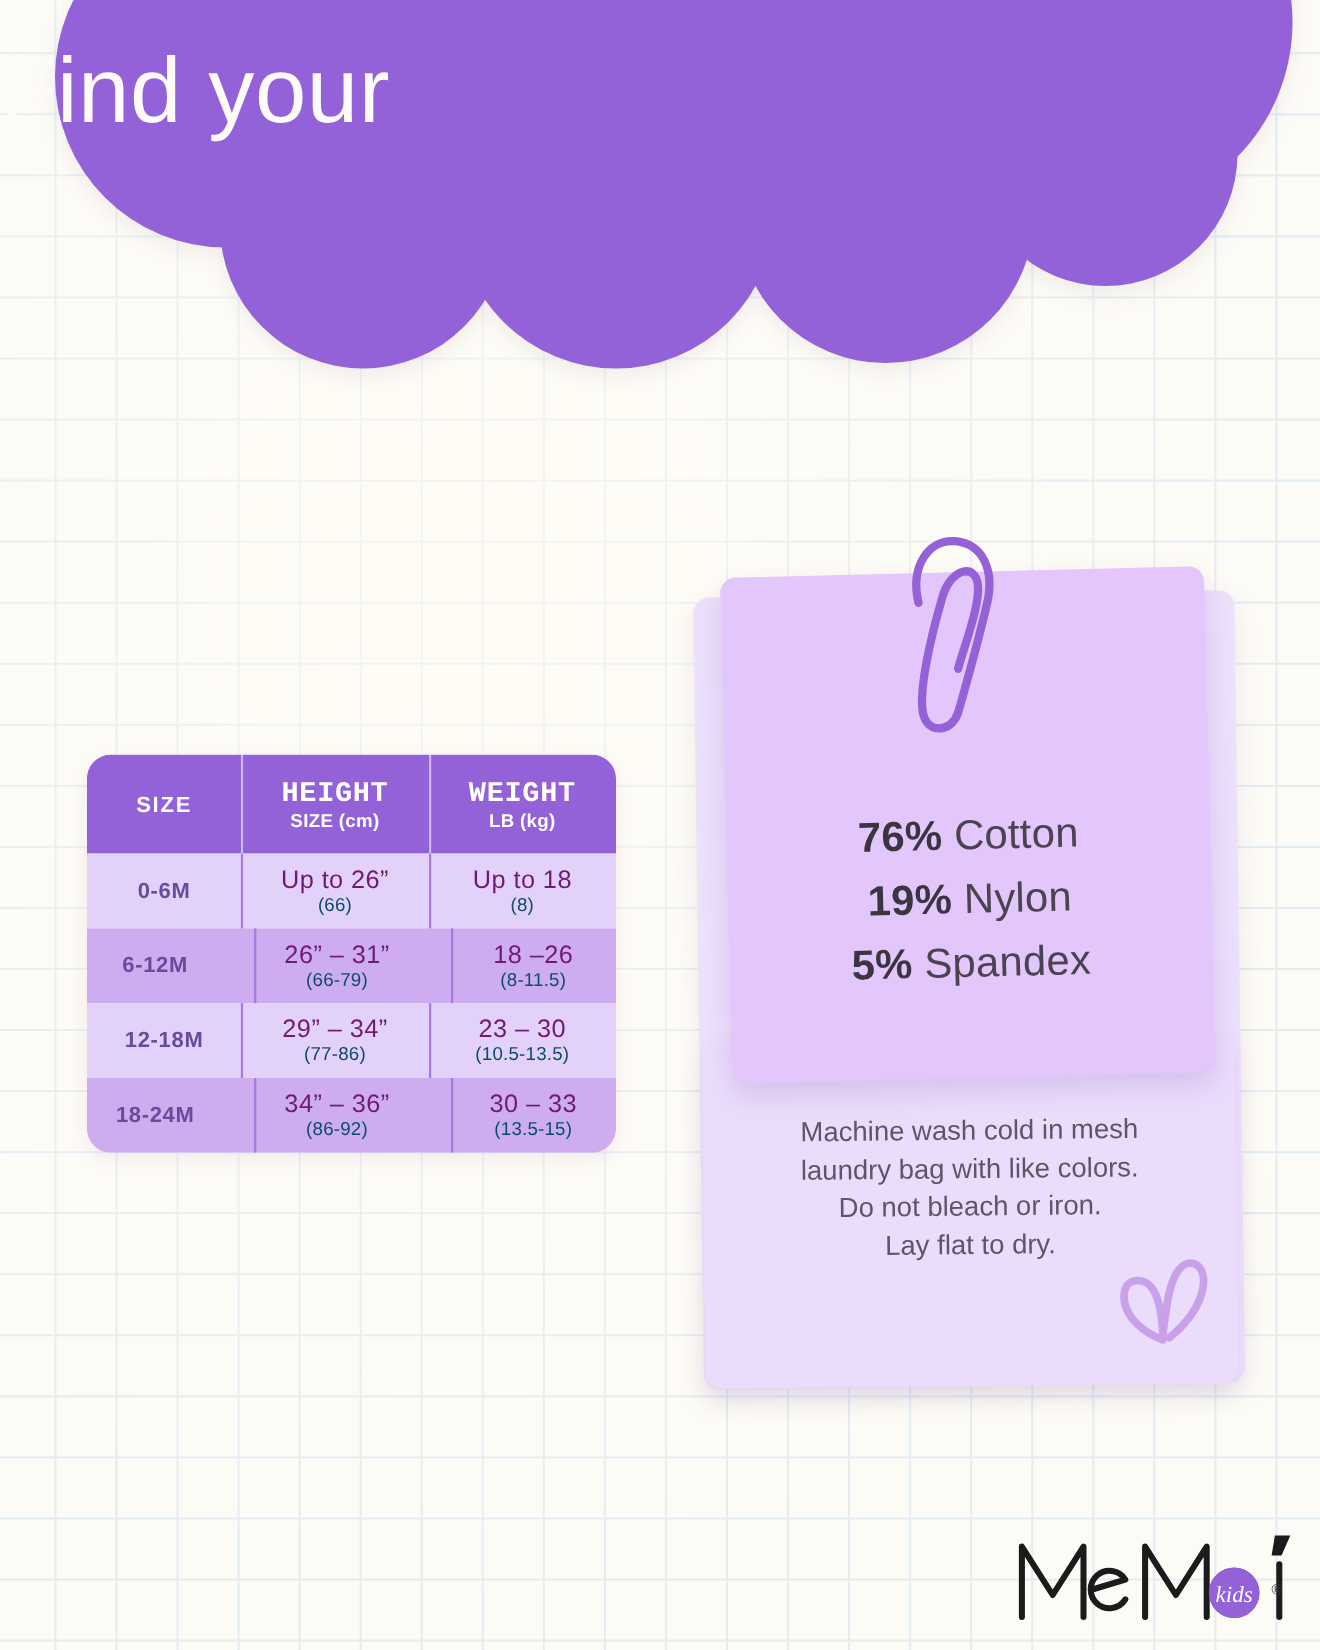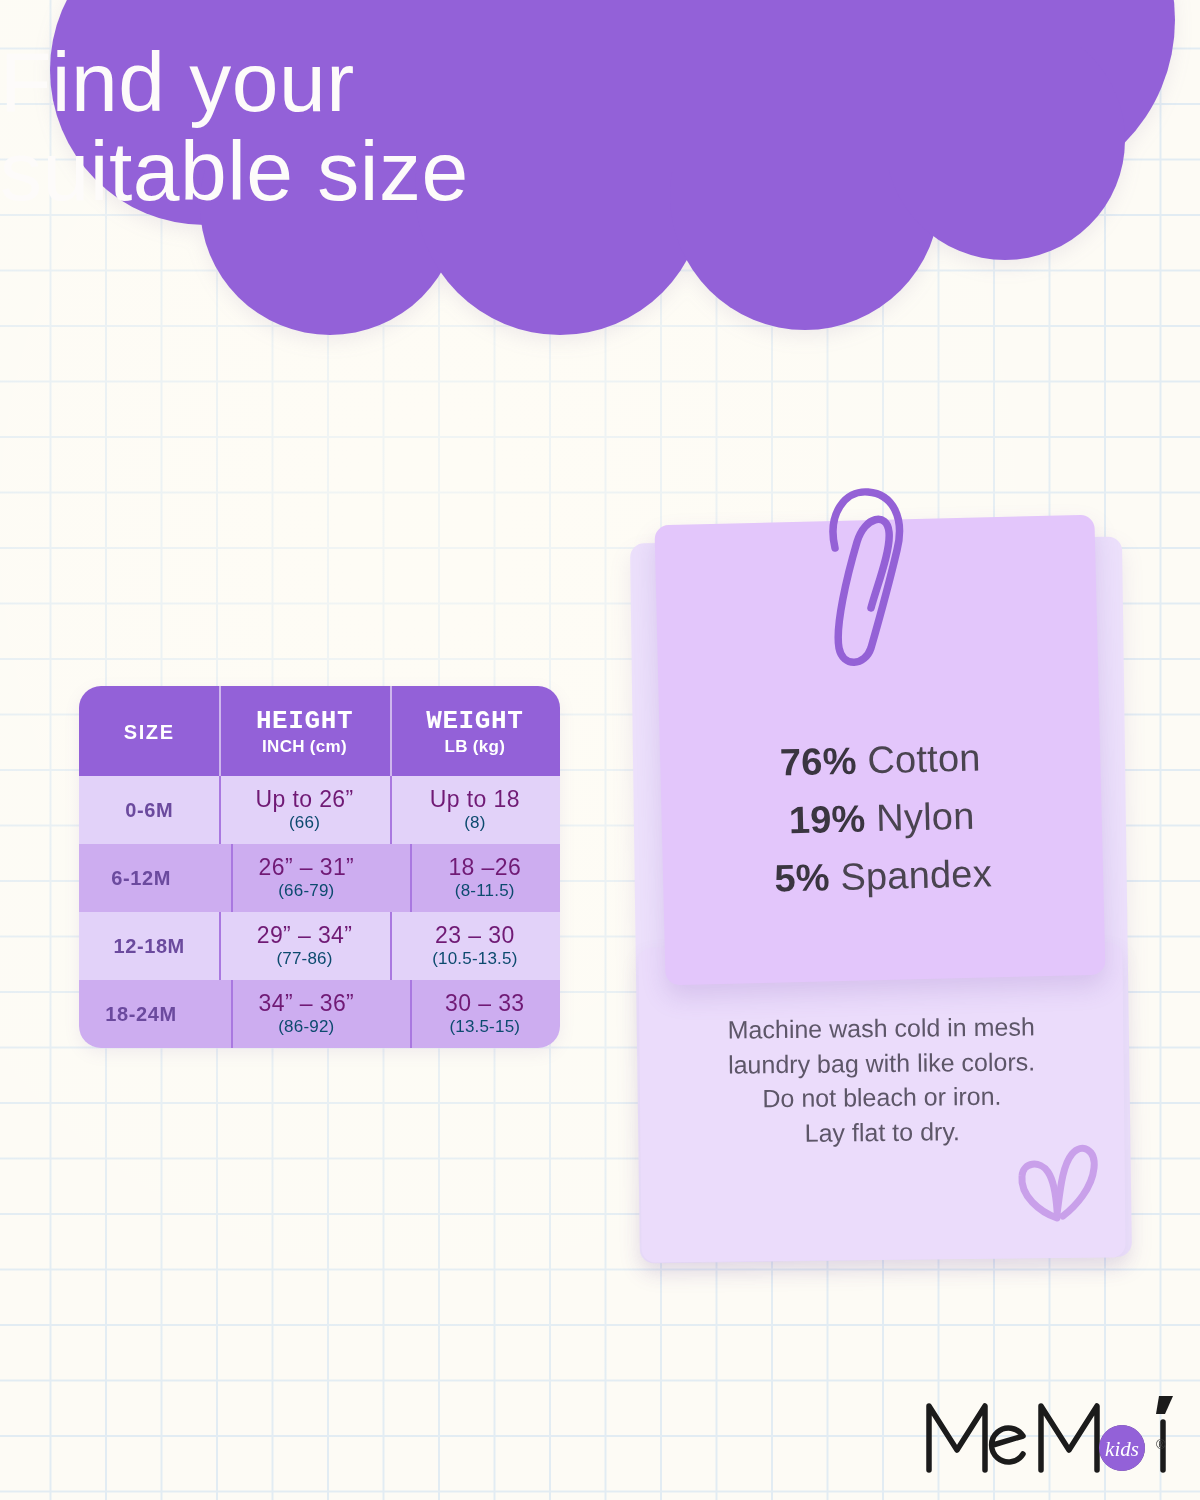--- a/index.html
+++ b/index.html
@@ -202,32 +202,31 @@
       <circle cx="805" cy="525" r="135"></circle>
       <circle cx="1005" cy="470" r="120"></circle>
       <rect x="180" y="60" width="840" height="440"></rect>
       <rect x="120" y="0" width="960" height="400"></rect>
     </g>
   </svg>
 </div>
 
 <div id="cloud-title">
   <span class="l1">Find your</span>
-  <span class="l2">suitable size</span>
 </div>
 
 <div id="size-table">
 
   <div class="trow hdr">
     <div class="tcell c-size">
       <span class="hdr-size">SIZE</span>
     </div>
     <div class="tcell c-height">
       <span class="hdr-main">HEIGHT</span>
-      <span class="hdr-sub">INCH (cm)</span>
+      <span class="hdr-sub">SIZE (cm)</span>
     </div>
     <div class="tcell c-weight">
       <span class="hdr-main">WEIGHT</span>
       <span class="hdr-sub">LB (kg)</span>
     </div>
   </div>
 
   <div class="trow body-row odd">
     <div class="tcell c-size">
       <span class="cell-size">0-6M</span>

